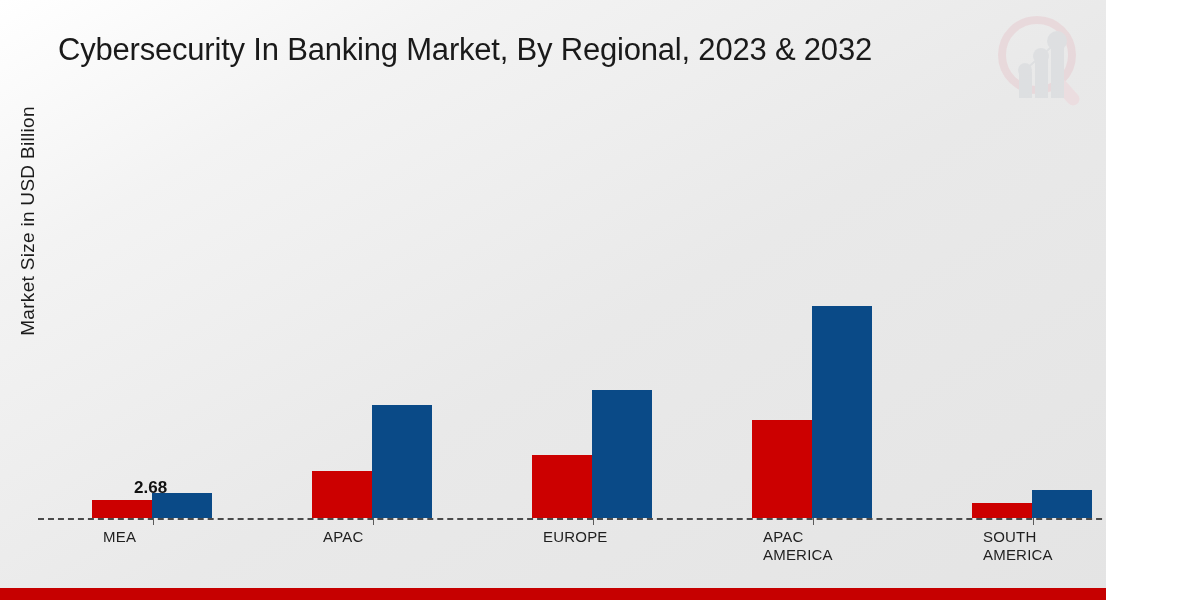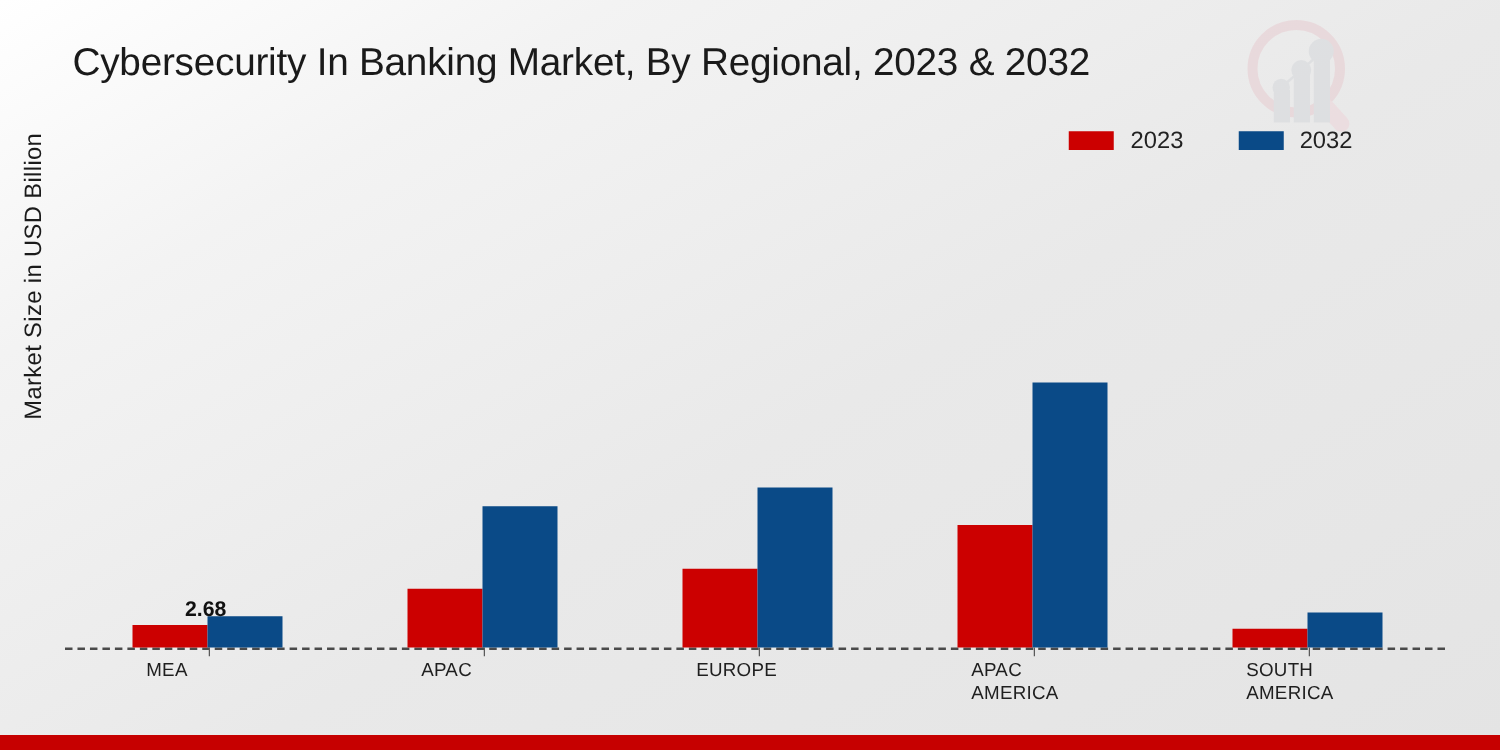--- a/index.html
+++ b/index.html
@@ -9,21 +9,21 @@
   body {
     width: 1200px;
     height: 600px;
     overflow: hidden;
     font-family: "Liberation Sans", sans-serif;
     background: #ffffff;
   }
 
   #canvas {
     position: relative;
-    width: 1200px;
+    width: 1106px;
     height: 600px;
     background: linear-gradient(150deg, #ffffff 0%, #f3f3f3 22%, #e9e9e9 55%, #e4e4e4 100%);
     overflow: hidden;
   }
 
   
   .watermark {
     position: absolute;
     left: 988px;
     top: 8px;
@@ -81,21 +81,21 @@
     transform: rotate(-90deg);
     font-size: 19px;
     color: #1b1b1b;
     letter-spacing: 0.3px;
     white-space: nowrap;
   }
 
   
   .plot {
     position: absolute;
-    left: 52px;
+    left: 38px;
     top: 130px;
     width: 1104px;
     height: 388px;
   }
 
   .baseline {
     position: absolute;
     left: 0;
     top: 388px;
     width: 1104px;
@@ -175,30 +175,20 @@
       <line x1="37" y1="62" x2="53" y2="48" stroke="#d3d6da" stroke-width="2"></line>
       <line x1="53" y1="48" x2="69" y2="34" stroke="#d3d6da" stroke-width="2"></line>
       <circle cx="37" cy="62" r="7" fill="#d3d6da"></circle>
       <circle cx="53" cy="48" r="8" fill="#d3d6da"></circle>
       <circle cx="69" cy="33" r="10" fill="#d3d6da"></circle>
     </svg>
   </div>
 
   <div class="chart-title">Cybersecurity In Banking Market, By Regional, 2023 &amp; 2032</div>
 
-  <div class="legend">
-    <div class="legend-item">
-      <span class="legend-swatch" style="background:#cc0000"></span>
-      <span class="legend-label">2023</span>
-    </div>
-    <div class="legend-item">
-      <span class="legend-swatch" style="background:#0a4a87"></span>
-      <span class="legend-label">2032</span>
-    </div>
-  </div>
 
   <div class="y-axis-title">Market Size in USD Billion</div>
 
   <div class="plot">
     <div class="baseline"></div>
 
     <div class="group" style="left:34px;width:164px">
       <div class="bars" style="left:20px">
         <span class="bar s2023" style="width:60px;height:18px"></span>
         <span class="bar s2032" style="width:60px;height:25px"></span>

